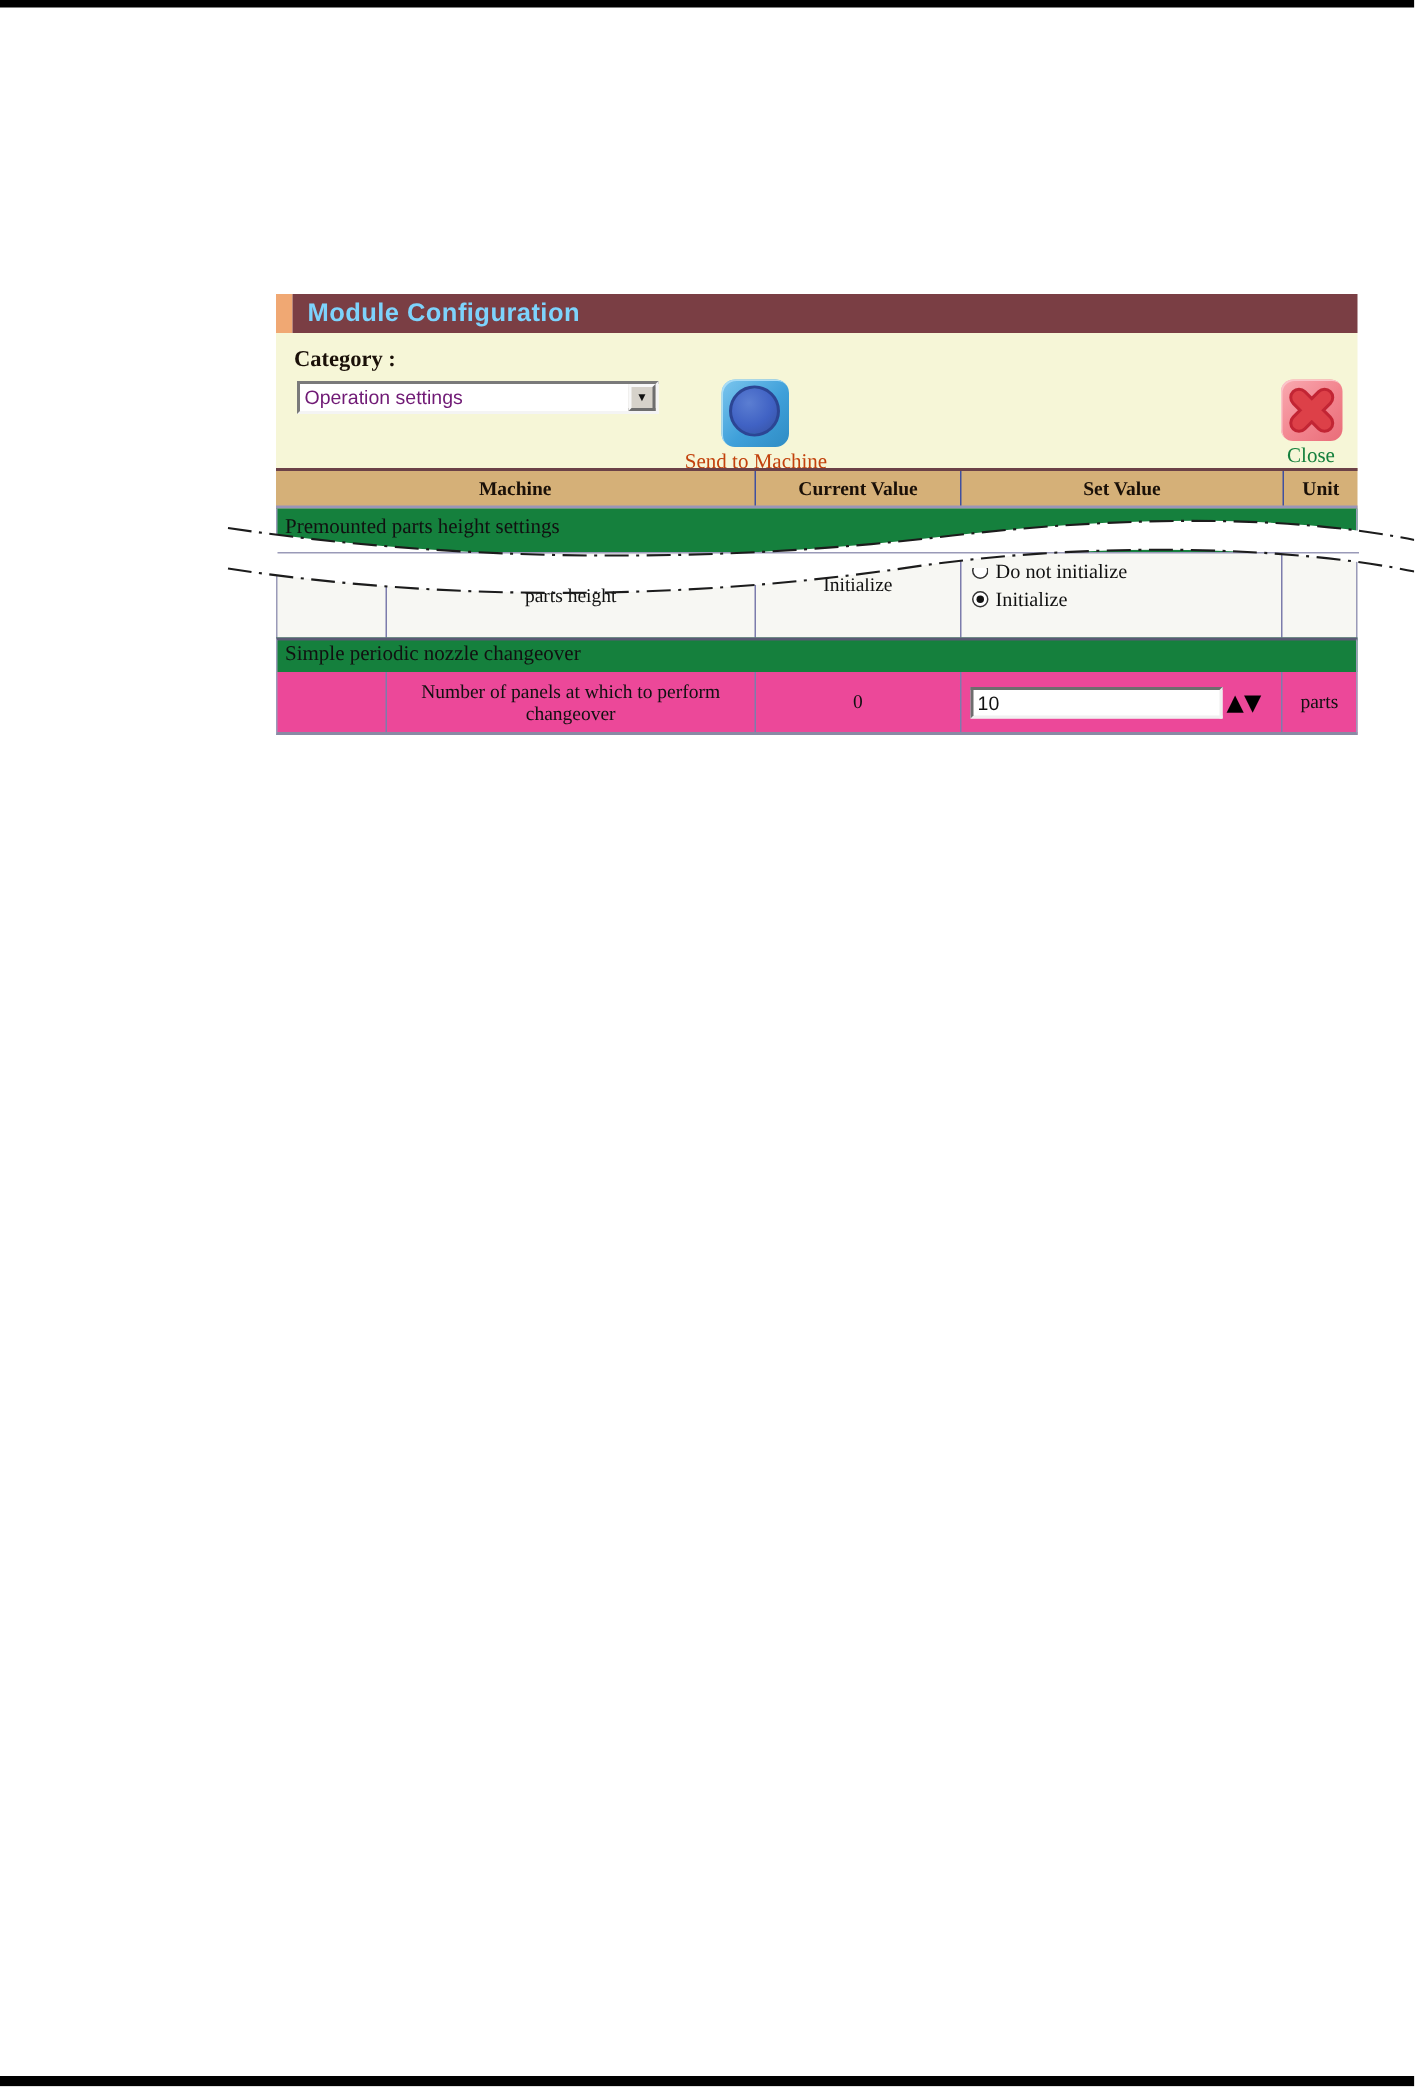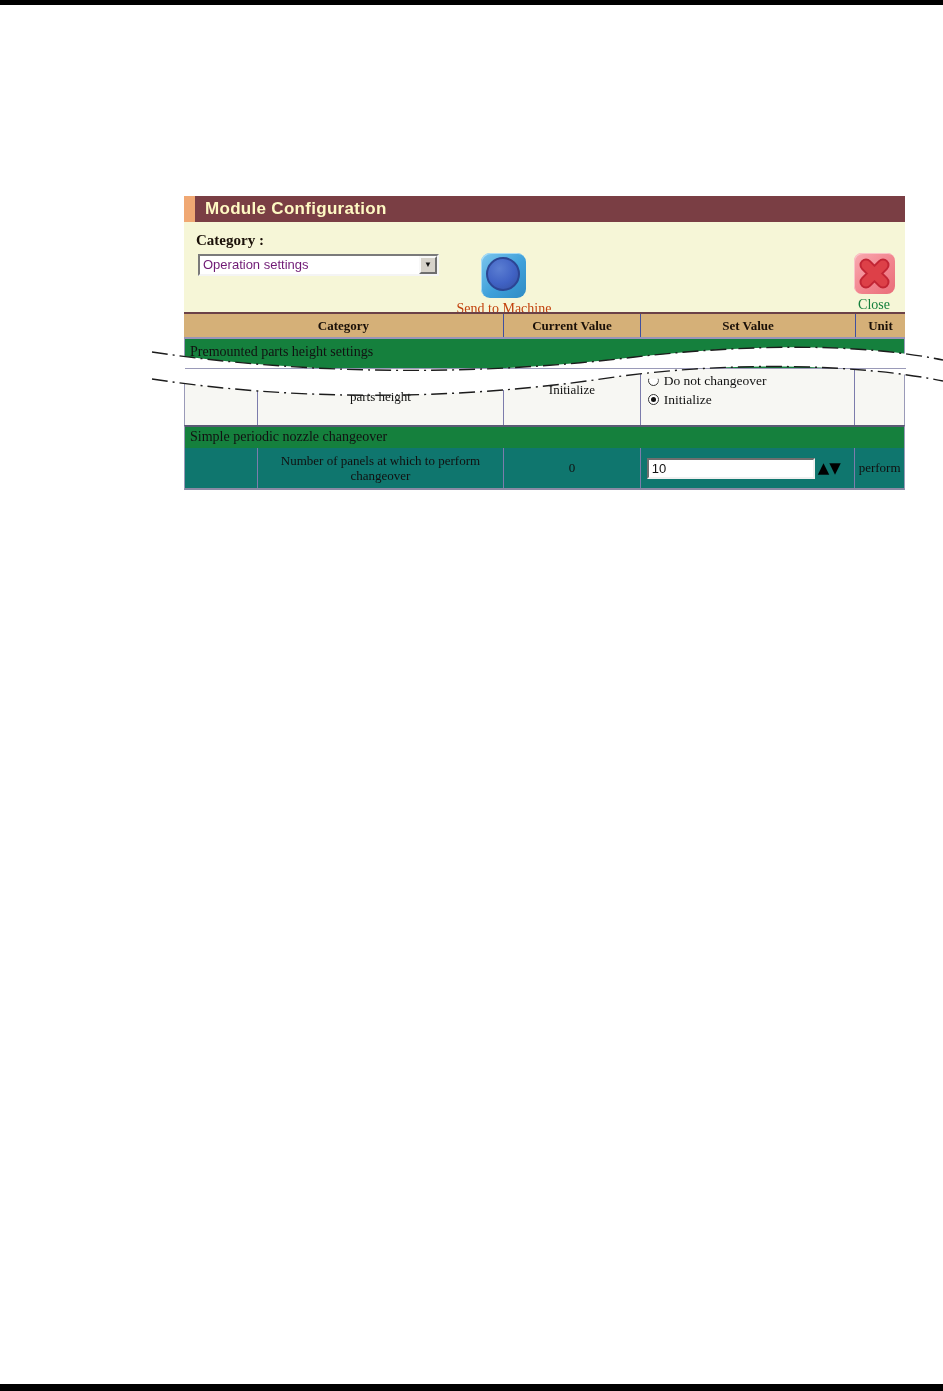--- a/index.html
+++ b/index.html
@@ -8,21 +8,21 @@
           font-family:"Liberation Serif", serif; }
   .edge-bar { position:absolute; left:0; width:943px; background:#000; }
   .edge-top { top:0; height:5px; }
   .edge-bottom { top:1384px; height:7px; }
 
   .window { position:absolute; left:184px; top:196px; width:721px; }
 
   
   .titlebar { display:flex; height:26px; }
   .title-accent { width:11px; background:#f0a873; }
-  .title-main { flex:1; background:#7a3e44; color:#fef9c3;
+  .title-main { flex:1; background:#7a3e44; color:#7dd3fc;
                 font-family:"Liberation Sans", sans-serif; font-weight:bold;
                 font-size:17px; line-height:26px; padding-left:10px; letter-spacing:.3px; }
 
   
   .toolbar { position:relative; height:90px; background:#f6f6d7; }
   .cat-label { position:absolute; left:12px; top:10px; font-weight:bold; font-size:15px; color:#1a1008; }
   .combo { position:absolute; left:14px; top:32px; width:241px; height:22px; background:#fff;
            border:2px solid; border-color:#7a7a7a #f4f4f4 #f4f4f4 #7a7a7a; display:flex; }
   .combo-text { flex:1; font-family:"Liberation Sans", sans-serif; font-size:13px;
                 line-height:18px; padding-left:3px; color:#701a75; overflow:hidden; white-space:nowrap; }
@@ -52,21 +52,21 @@
   .th-settings { width:320px; } .th-current { width:137px; } .th-set { width:215px; } .th-unit { width:49px; }
 
   .row { position:relative; border-left:1px solid #9a9ab8; border-right:1px solid #9a9ab8; }
   .section-row { height:29px; background:#15803d; }
   .section-row .sec-text { position:relative; z-index:6; display:inline-block; font-size:14px;
                            color:#111; padding:5px 0 0 5px; }
   .torn-row { height:57px; background:#f7f7f3; display:flex; }
   .torn-top-line { position:absolute; left:0; top:0; width:721px; height:1px; background:#9a9ab8; z-index:6; }
   .section2 { border-top:2px solid #5a5a74; height:23px; }
   .section2 .sec-text { padding-top:2px; }
-  .panels-row { height:42px; background:#0f766e; display:flex; border-bottom:2px solid #8a8aa4; }
+  .panels-row { height:42px; background:#ec4899; display:flex; border-bottom:2px solid #8a8aa4; }
 
   .cell { border-right:1px solid #7c7cac; height:100%; position:relative; }
   .cell:last-child { border-right:none; }
   .c-blank { width:73px; }
   .c-setting { width:247px; display:flex; align-items:center; justify-content:center; }
   .c-current { width:137px; display:flex; align-items:center; justify-content:center; }
   .c-set { width:215px; }
   .c-unit { width:49px; display:flex; align-items:center; justify-content:center; }
 
   .cell-text { position:relative; z-index:6; font-size:13px; color:#111; text-align:center; }
@@ -124,21 +124,21 @@
           <path d="M12 12 L29 29 M29 12 L12 29" stroke="#c22534" stroke-width="13" stroke-linecap="round" fill="none"></path>
           <path d="M12 12 L29 29 M29 12 L12 29" stroke="#dd4048" stroke-width="9" stroke-linecap="round" fill="none"></path>
         </svg>
       </div>
       <div class="close-label">Close</div>
     </div>
   </div>
 
   <div class="cfg-table">
     <div class="t-header">
-      <div class="th th-settings">Category</div>
+      <div class="th th-settings">Machine</div>
       <div class="th th-current">Current Value</div>
       <div class="th th-set">Set Value</div>
       <div class="th th-unit">Unit</div>
     </div>
 
     <div class="row section-row">
       <span class="sec-text">Premounted parts height settings</span>
     </div>
 
     <div class="row torn-row">
@@ -147,21 +147,21 @@
       <div class="cell c-setting">
         <span class="cell-text">parts height</span>
       </div>
       <div class="cell c-current">
         <span class="cell-text clip-top nudge-up">Initialize</span>
       </div>
       <div class="cell c-set">
         <div class="radio-group">
           <div class="radio-line">
             <span class="radio cut"></span>
-            <span class="radio-label">Do not changeover</span>
+            <span class="radio-label">Do not initialize</span>
           </div>
           <div class="radio-line">
             <span class="radio checked"></span>
             <span class="radio-label">Initialize</span>
           </div>
         </div>
       </div>
       <div class="cell c-unit">
         <span class="cell-text"></span>
       </div>
@@ -180,21 +180,21 @@
         <span class="cell-text">0</span>
       </div>
       <div class="cell c-set">
         <div class="setval-wrap">
           <input class="setval-input" type="text" value="10" style="">
           <span class="spin spin-up">▲</span>
           <span class="spin">▼</span>
         </div>
       </div>
       <div class="cell c-unit">
-        <span class="cell-text">perform</span>
+        <span class="cell-text">parts</span>
       </div>
     </div>
   </div>
 
   <svg class="tear-svg tear-band" width="943" height="1391">
     <path d="M152,352 C300,374 470,377 635,357 C750,344 860,343 943,360 L943,381 C860,364 730,361 615,377 C450,402 290,400 152,379 Z" fill="#ffffff"></path>
   </svg>
 
   <svg class="tear-svg tear-lines" width="943" height="1391">
     <path d="M152,352 C300,374 470,377 635,357 C750,344 860,343 943,360" fill="none" stroke="#1c1c1c" stroke-width="1.4" stroke-dasharray="16 5 2 5"></path>

